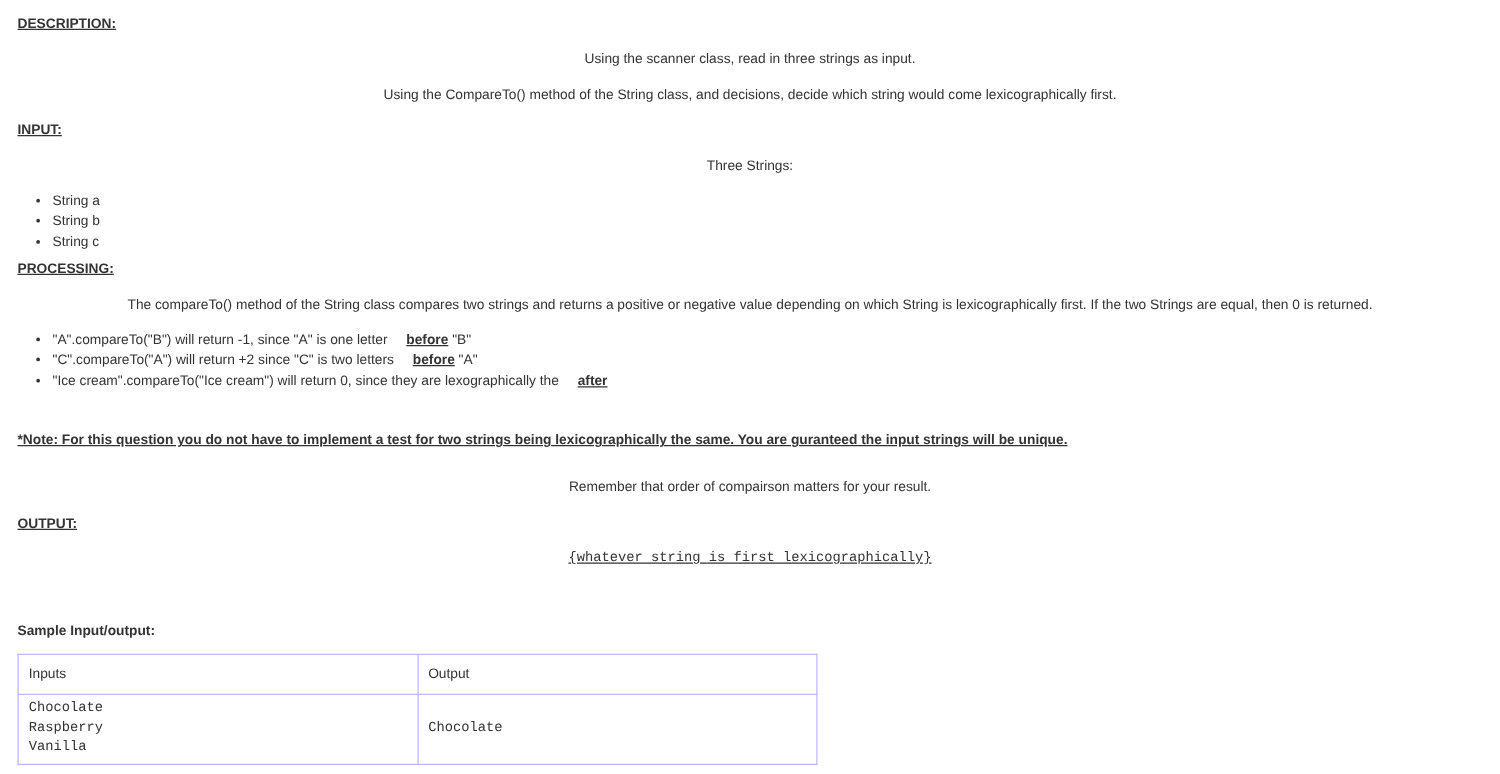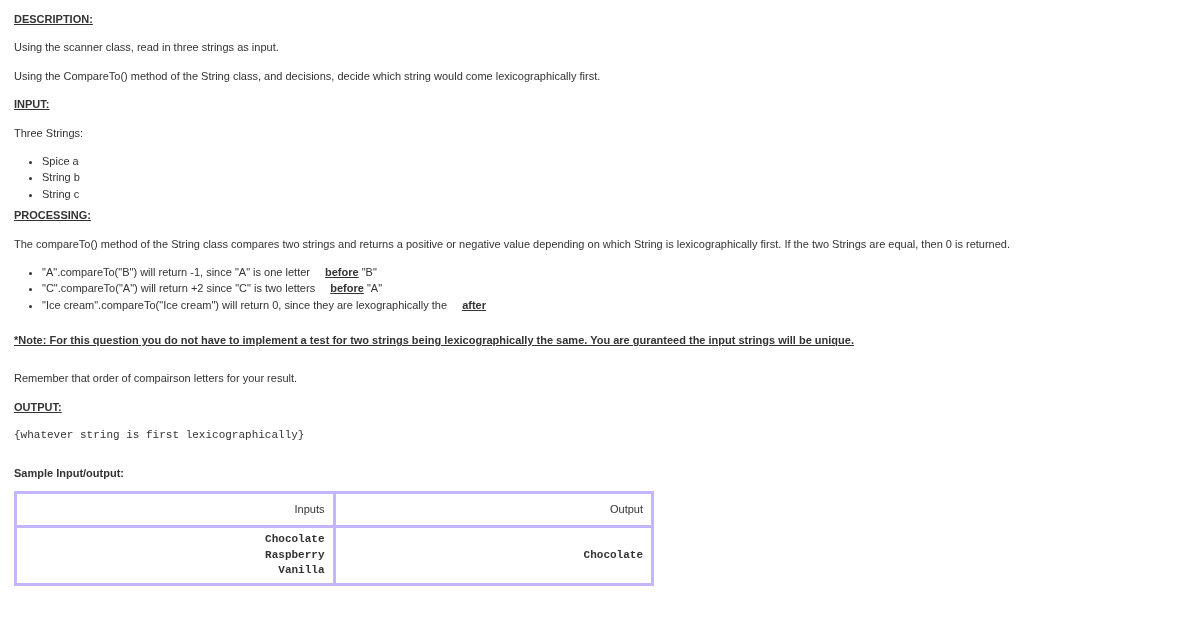--- a/index.html
+++ b/index.html
@@ -11,98 +11,98 @@
     background: #fff;
     line-height: 1.4;
   }
   .section-heading {
     font-weight: bold;
     text-decoration: underline;
     margin-bottom: 10px;
     font-size: 11px;
   }
   .first-heading { margin-top: 0; }
-  p { margin: 13px 0; }
+  p { margin: 13px 0; text-align: center; }
   ul {
     margin: 6px 0 6px 0;
     padding-left: 28px;
   }
   li { margin: 1px 0; }
   .inline-underline { text-decoration: underline; font-weight: bold; padding-left: 12px; }
   .note {
     text-decoration: underline;
     font-weight: bold;
-    margin-top: 14px;
+    margin-top: 26px;
     margin-bottom: 10px;
     display: inline-block;
   }
   .mono {
     font-family: "Courier New", Courier, monospace;
     font-size: 11px;
+    text-decoration: underline;
   }
   .sample-heading {
     font-weight: bold;
-    margin-top: 22px;
+    margin-top: 42px;
     margin-bottom: 10px;
     font-size: 11px;
   }
   table {
     border-collapse: collapse;
     width: 640px;
     margin-top: 4px;
   }
   th, td {
-    border: 3px solid #c4b5fd;
-    text-align: right;
+    border: 1px solid #c4b5fd;
+    text-align: left;
     vertical-align: middle;
     padding: 4px 8px;
     font-size: 11px;
   }
   th {
     font-weight: normal;
     padding: 8px 8px;
   }
   td.mono-cell {
     font-family: "Courier New", Courier, monospace;
     white-space: pre-line;
-    font-weight: bold;
   }
 </style>
 </head>
 <body>
 
 
 
 <div class="section-heading first-heading">DESCRIPTION:</div>
 <p>Using the scanner class, read in three strings as input.</p>
 <p>Using the CompareTo() method of the String class, and decisions, decide which string would come lexicographically first.</p>
 
 <div class="section-heading">INPUT:</div>
 <p>Three Strings:</p>
 <ul>
-  <li>Spice a</li>
+  <li>String a</li>
   <li>String b</li>
   <li>String c</li>
 </ul>
 
 <div class="section-heading">PROCESSING:</div>
 <p>The compareTo() method of the String class compares two strings and returns a positive or negative value depending on which String is lexicographically first. If the two Strings are equal, then 0 is returned.</p>
 <ul>
   <li>
     <span>"A".compareTo("B") will return -1, since "A" is one letter </span><span class="inline-underline">before</span><span> "B"</span>
   </li>
   <li>
     <span>"C".compareTo("A") will return +2 since "C" is two letters </span><span class="inline-underline">before</span><span> "A"</span>
   </li>
   <li>
     <span>"Ice cream".compareTo("Ice cream") will return 0, since they are lexographically the </span><span class="inline-underline">after</span><span></span>
   </li>
 </ul>
 <span class="note">*Note: For this question you do not have to implement a test for two strings being lexicographically the same. You are guranteed the input strings will be unique.</span>
-<p>Remember that order of compairson letters for your result.</p>
+<p>Remember that order of compairson matters for your result.</p>
 
 <div class="section-heading">OUTPUT:</div>
 <p class="mono">{whatever string is first lexicographically}</p>
 
 <div class="sample-heading">Sample Input/output:</div>
 <table>
   <tbody>
       <tr>
     <th>Inputs</th>
     <th>Output</th>

